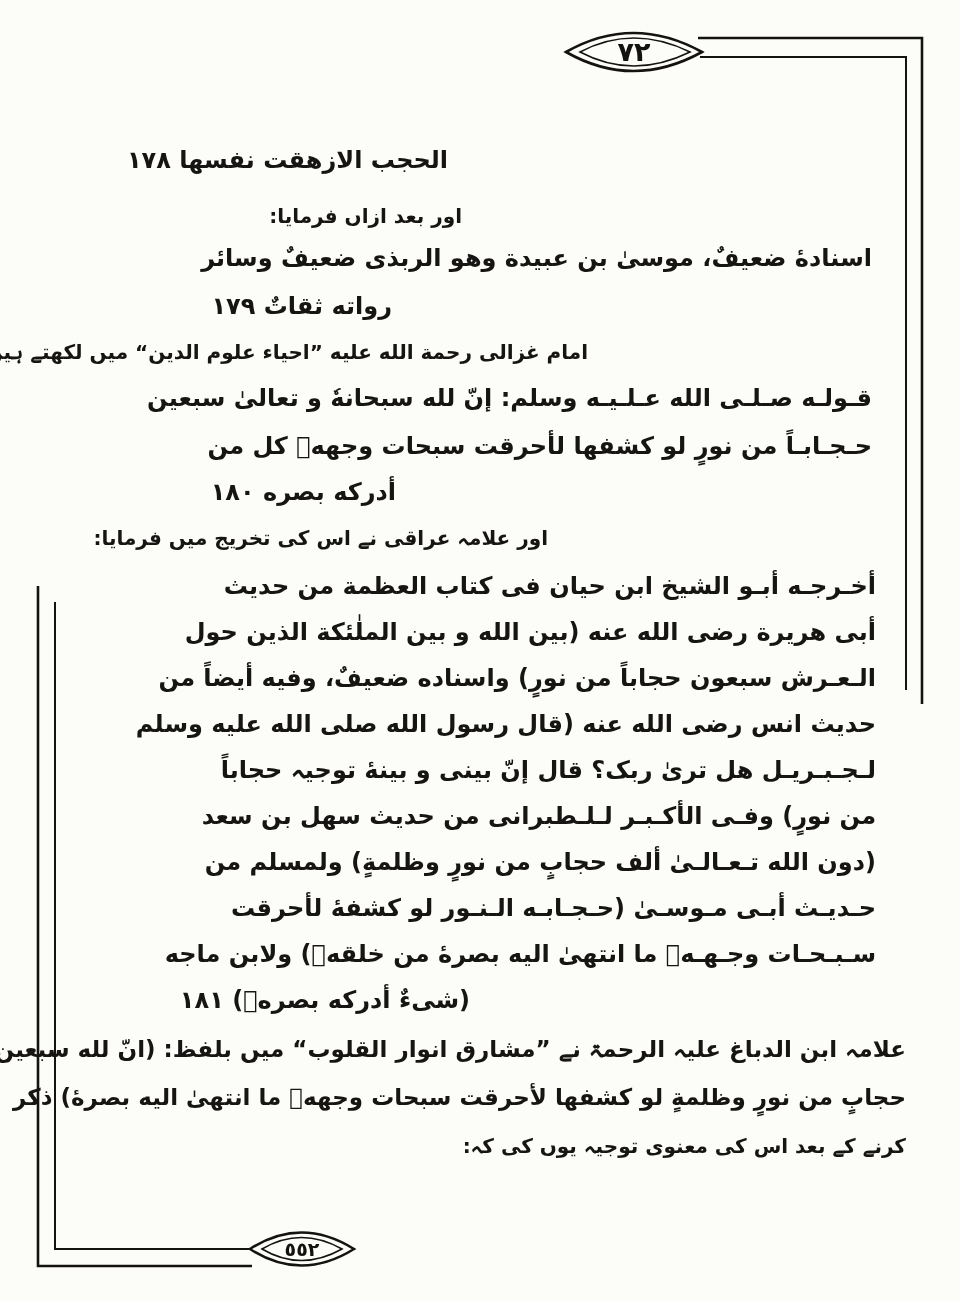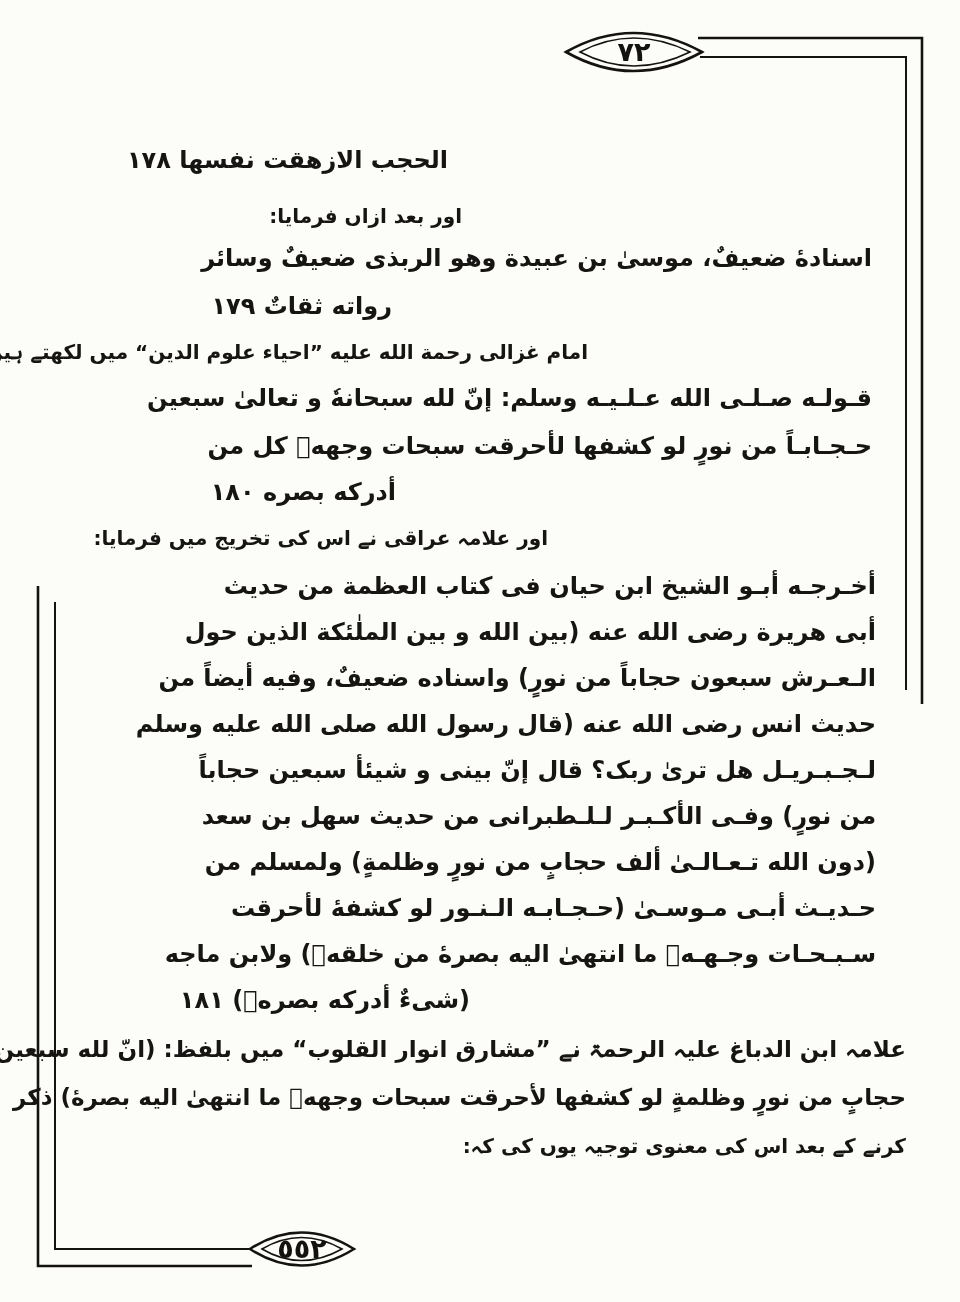--- a/index.html
+++ b/index.html
@@ -35,21 +35,21 @@
     font-weight:700;
     color:#141210;
     direction:rtl;
   }
   .header-num {
     top:30px; left:566px; width:136px; height:44px;
     line-height:44px; font-size:27px;
   }
   .footer-num {
     top:1227px; left:250px; width:104px; height:44px;
-    line-height:44px; font-size:27px;
+    line-height:44px; font-size:19px;
   }
 </style>
 </head>
 <body>
 
 <div class="page">
 
   <svg class="border-svg" viewBox="0 0 960 1302" xmlns="http://www.w3.org/2000/svg" fill="none" stroke="#151311">
 
     <path d="M566 52 Q633 14 702 52 Q633 90 566 52 Z" stroke-width="2.6"></path>
@@ -74,21 +74,21 @@
   <div class="line ar" style="top:292px; right:568px;">رواته ثقاتٌ ۱۷۹</div>
   <div class="line ur" style="top:340px; right:372px;">امام غزالی رحمة الله علیه ”احیاء علوم الدین“ میں لکھتے ہیں:</div>
   <div class="line ar" style="top:432px; right:88px;">حـجـابـاً من نورٍ لو کشفها لأحرقت سبحات وجههٖ کل من</div>
   <div class="line ar" style="top:384px; right:88px;">قـولـه صـلـی الله عـلـیـه وسلم: إنّ لله سبحانهٗ و تعالیٰ سبعین</div>
   <div class="line ar" style="top:478px; right:564px;">أدرکه بصره ۱۸۰</div>
   <div class="line ur" style="top:526px; right:412px;">اور علامہ عراقی نے اس کی تخریج میں فرمایا:</div>
   <div class="line ar" style="top:572px; right:84px;">أخـرجـه أبـو الشیخ ابن حیان فی کتاب العظمة من حدیث</div>
   <div class="line ar" style="top:618px; right:84px;">أبی هریرة رضی الله عنه (بین الله و بین الملٰئکة الذین حول</div>
   <div class="line ar" style="top:664px; right:84px;">الـعـرش سبعون حجاباً من نورٍ) واسناده ضعیفٌ، وفیه أیضاً من</div>
   <div class="line ar" style="top:710px; right:84px;">حدیث انس رضی الله عنه (قال رسول الله صلی الله علیه وسلم</div>
-  <div class="line ar" style="top:756px; right:84px;">لـجـبـریـل هل تریٰ ربک؟ قال إنّ بینی و شیئأ سبعین حجاباً</div>
+  <div class="line ar" style="top:756px; right:84px;">لـجـبـریـل هل تریٰ ربک؟ قال إنّ بینی و بینهٔ توجیہ حجاباً</div>
   <div class="line ar" style="top:802px; right:84px;">من نورٍ) وفـی الأکـبـر لـلـطبرانی من حدیث سهل بن سعد</div>
   <div class="line ar" style="top:848px; right:84px;">(دون الله تـعـالـیٰ ألف حجابٍ من نورٍ وظلمةٍ) ولمسلم من</div>
   <div class="line ar" style="top:894px; right:84px;">حـدیـث أبـی مـوسـیٰ (حـجـابـه الـنـور لو کشفهٔ لأحرقت</div>
   <div class="line ar" style="top:940px; right:84px;">سـبـحـات وجـهـهٖ ما انتهیٰ الیه بصرهٔ من خلقهٖ) ولابن ماجه</div>
   <div class="line ar" style="top:986px; right:490px;">(شیءٌ أدرکه بصرهٖ) ۱۸۱</div>
   <div class="line wide" style="top:1036px; right:54px;">علامہ ابن الدباغ علیہ الرحمۃ نے ”مشارق انوار القلوب“ میں بلفظ: (انّ لله سبعین ألف</div>
   <div class="line wide" style="top:1084px; right:54px;">حجابٍ من نورٍ وظلمةٍ لو کشفها لأحرقت سبحات وجههٖ ما انتهیٰ الیه بصرهٔ) ذکر</div>
   <div class="line ur" style="top:1134px; right:54px;">کرنے کے بعد اس کی معنوی توجیہ یوں کی کہ:</div>
 
 </div>

